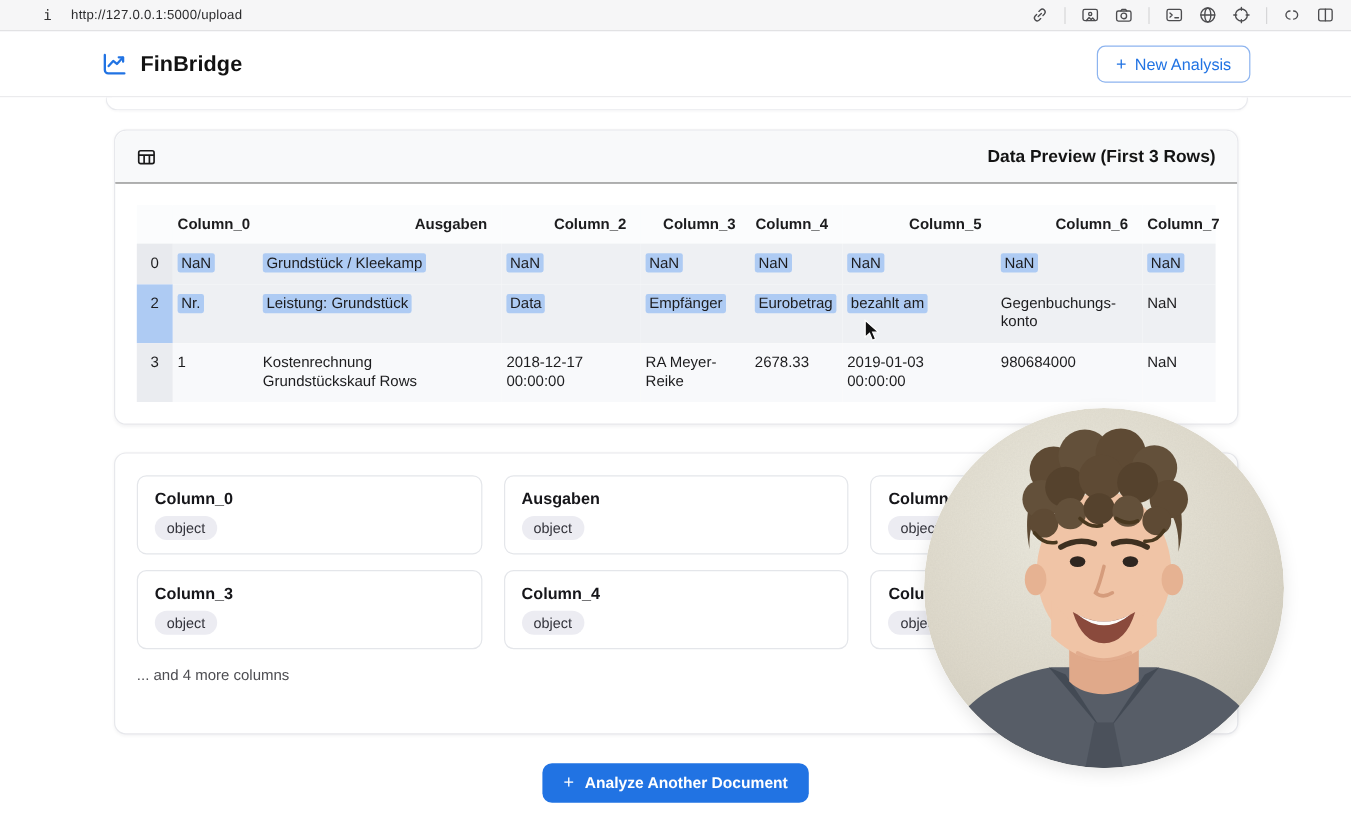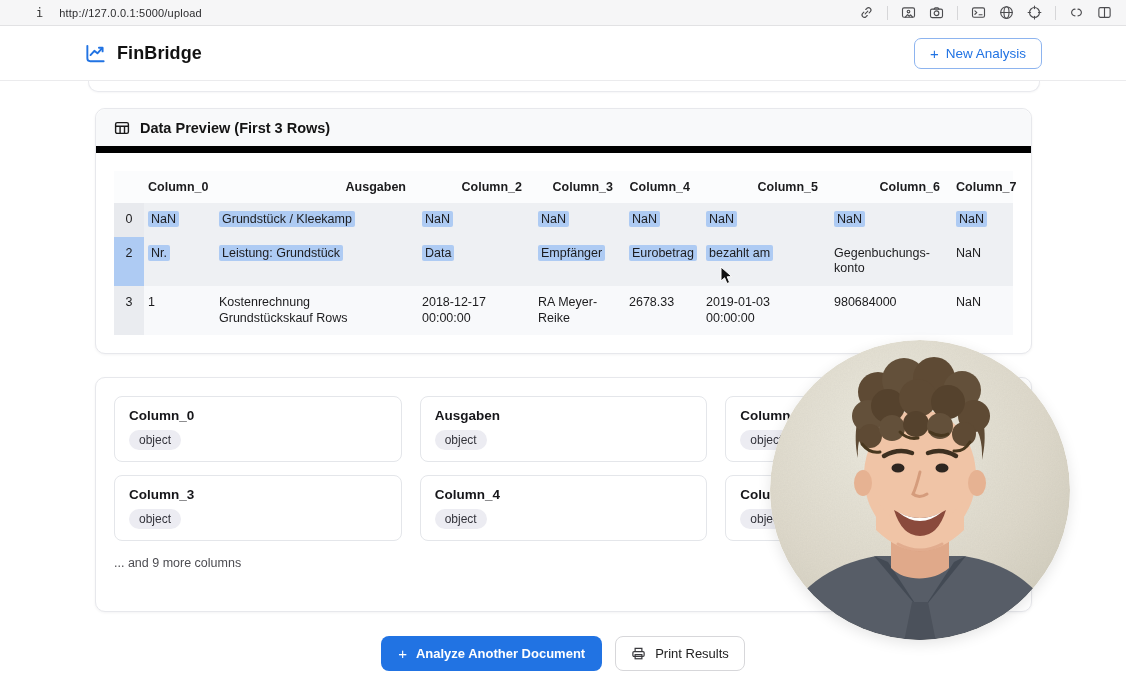--- a/index.html
+++ b/index.html
@@ -29,21 +29,21 @@
 
   
   .partial-card { position:absolute; left:88px; top:81px; width:952px; height:11px; background:#fff;
                   border:1px solid #e9eaee; border-top:none; border-radius:0 0 10px 10px;
                   box-shadow:0 1px 2px rgba(16,24,40,.04); z-index:5; }
 
   
   .card { position:absolute; left:95px; width:937px; background:#fff; border:1px solid #e7e8ec;
           border-radius:10px; box-shadow:0 1px 3px rgba(16,24,40,.05); z-index:6; }
   .card-head { display:flex; align-items:center; gap:10px; height:44px; padding:0 18px;
-               background:#f8f9fa; border-bottom:7px solid #000000; border-radius:10px 10px 0 0; }
+               background:#f8f9fa; border-bottom:1px solid #000000; border-radius:10px 10px 0 0;justify-content:space-between; }
   .card-head svg { width:16px; height:16px; stroke:#1a1a1a; fill:none; stroke-width:1.4; display:block; }
   .card-title { font-size:14.5px; font-weight:700; color:#141414; }
   .card-body { padding:18px; }
 
   
   table.preview { border-collapse:collapse; width:100%; font-size:12.5px; color:#1c1c1e; table-layout:fixed; }
   table.preview col.c-idx{width:30px;} table.preview col.c0{width:71px;} table.preview col.c1{width:203px;}
   table.preview col.c2{width:116px;} table.preview col.c3{width:91px;} table.preview col.c4{width:77px;}
   table.preview col.c5{width:128px;} table.preview col.c6{width:122px;} table.preview col.c7{width:61px;}
   table.preview thead th { text-align:right; font-weight:600; padding:9px 12px 9px 4px; background:#fbfcfd; white-space:nowrap; }
@@ -223,36 +223,28 @@
   <div class="card" style="top:377px; min-height:235px;">
     <div class="card-body">
       <div class="col-grid">
           <div class="col-card"><div class="cname">Column_0</div><span class="ctype">object</span></div>
           <div class="col-card"><div class="cname">Ausgaben</div><span class="ctype">object</span></div>
           <div class="col-card"><div class="cname">Column_2</div><span class="ctype">object</span></div>
           <div class="col-card"><div class="cname">Column_3</div><span class="ctype">object</span></div>
           <div class="col-card"><div class="cname">Column_4</div><span class="ctype">object</span></div>
           <div class="col-card"><div class="cname">Column_5</div><span class="ctype">object</span></div>
         </div>
-      <div class="more-note">... and 9 more columns</div>
+      <div class="more-note">... and 4 more columns</div>
     </div>
   </div>
 
   <div class="footer-actions">
     <button class="btn-primary">
       <span class="plus">+</span>
       <span>Analyze Another Document</span>
-    </button>
-    <button class="btn-secondary">
-      <svg viewBox="0 0 16 16">
-          <path d="M4.4 6 V2.6 h7.2 V6"></path>
-          <rect x="2" y="6" width="12" height="5" rx="1.2"></rect>
-          <rect x="4.4" y="9.2" width="7.2" height="4.4"></rect>
-        </svg>
-      <span>Print Results</span>
     </button>
   </div>
 
   <div class="webcam">
     <svg viewBox="0 0 300 300">
       <defs>
         <clipPath id="wc">
             <circle cx="150" cy="150" r="150"></circle>
           </clipPath>
         <radialGradient id="wall" cx="42%" cy="32%" r="90%">

